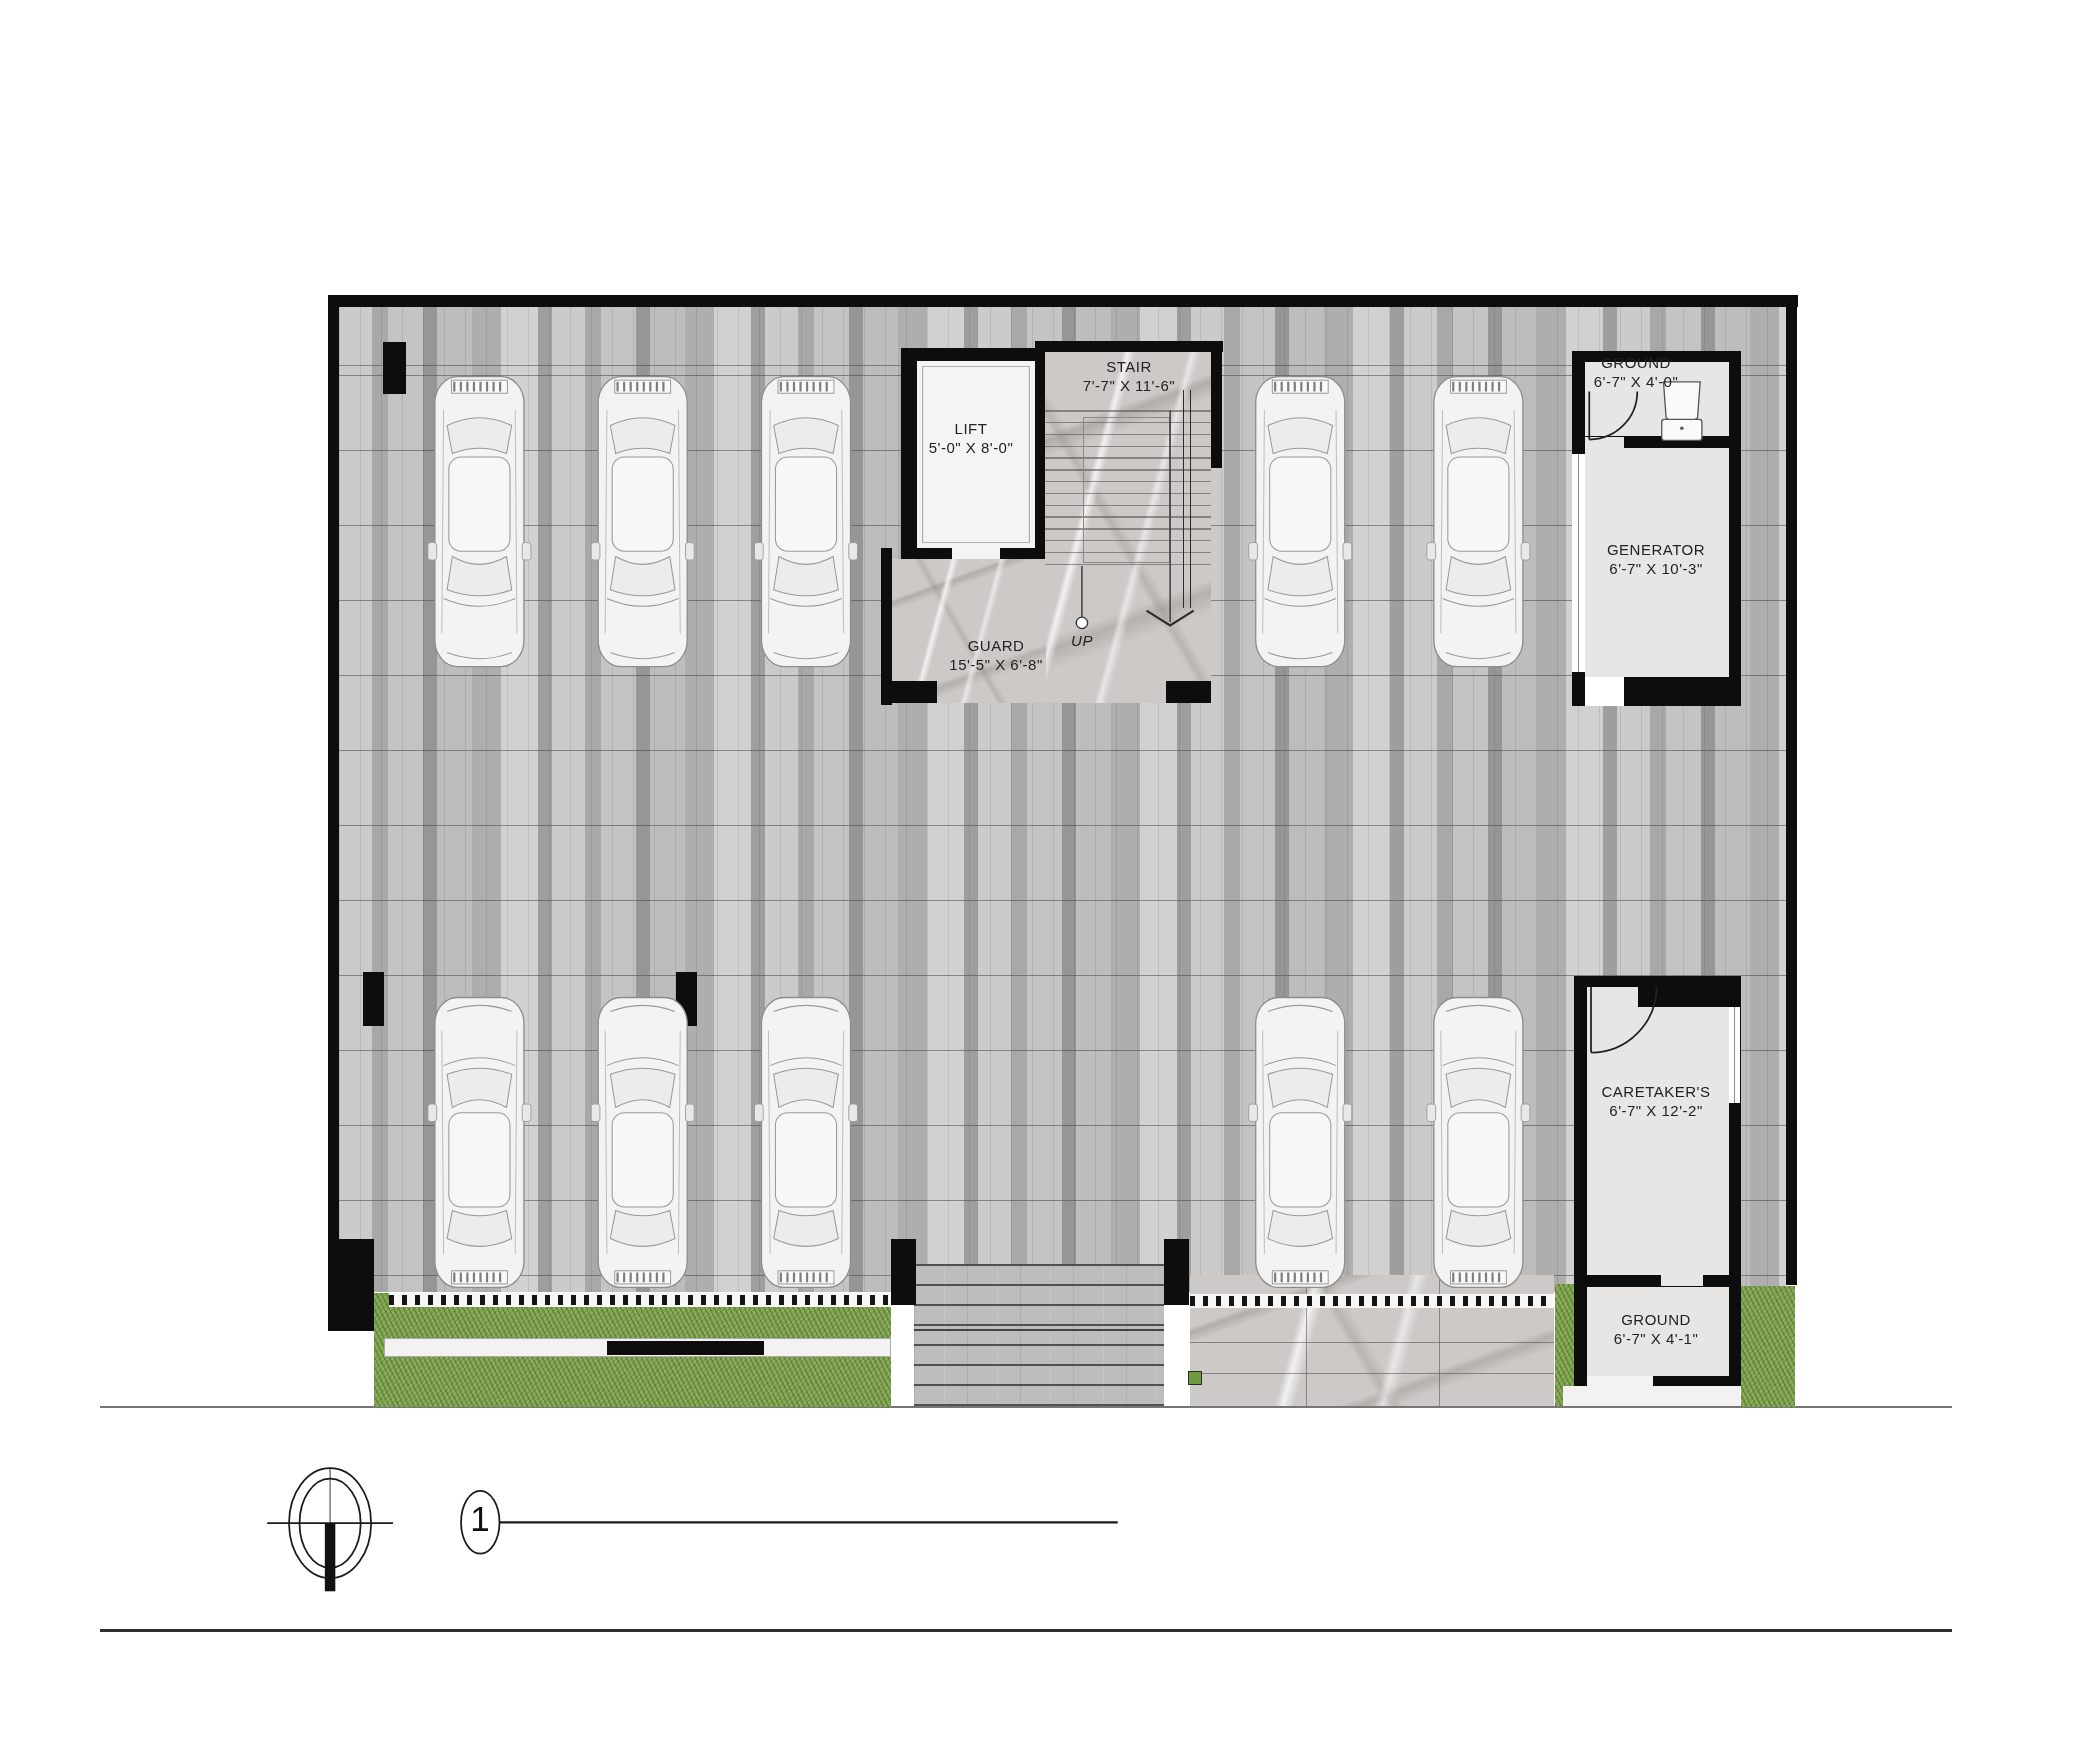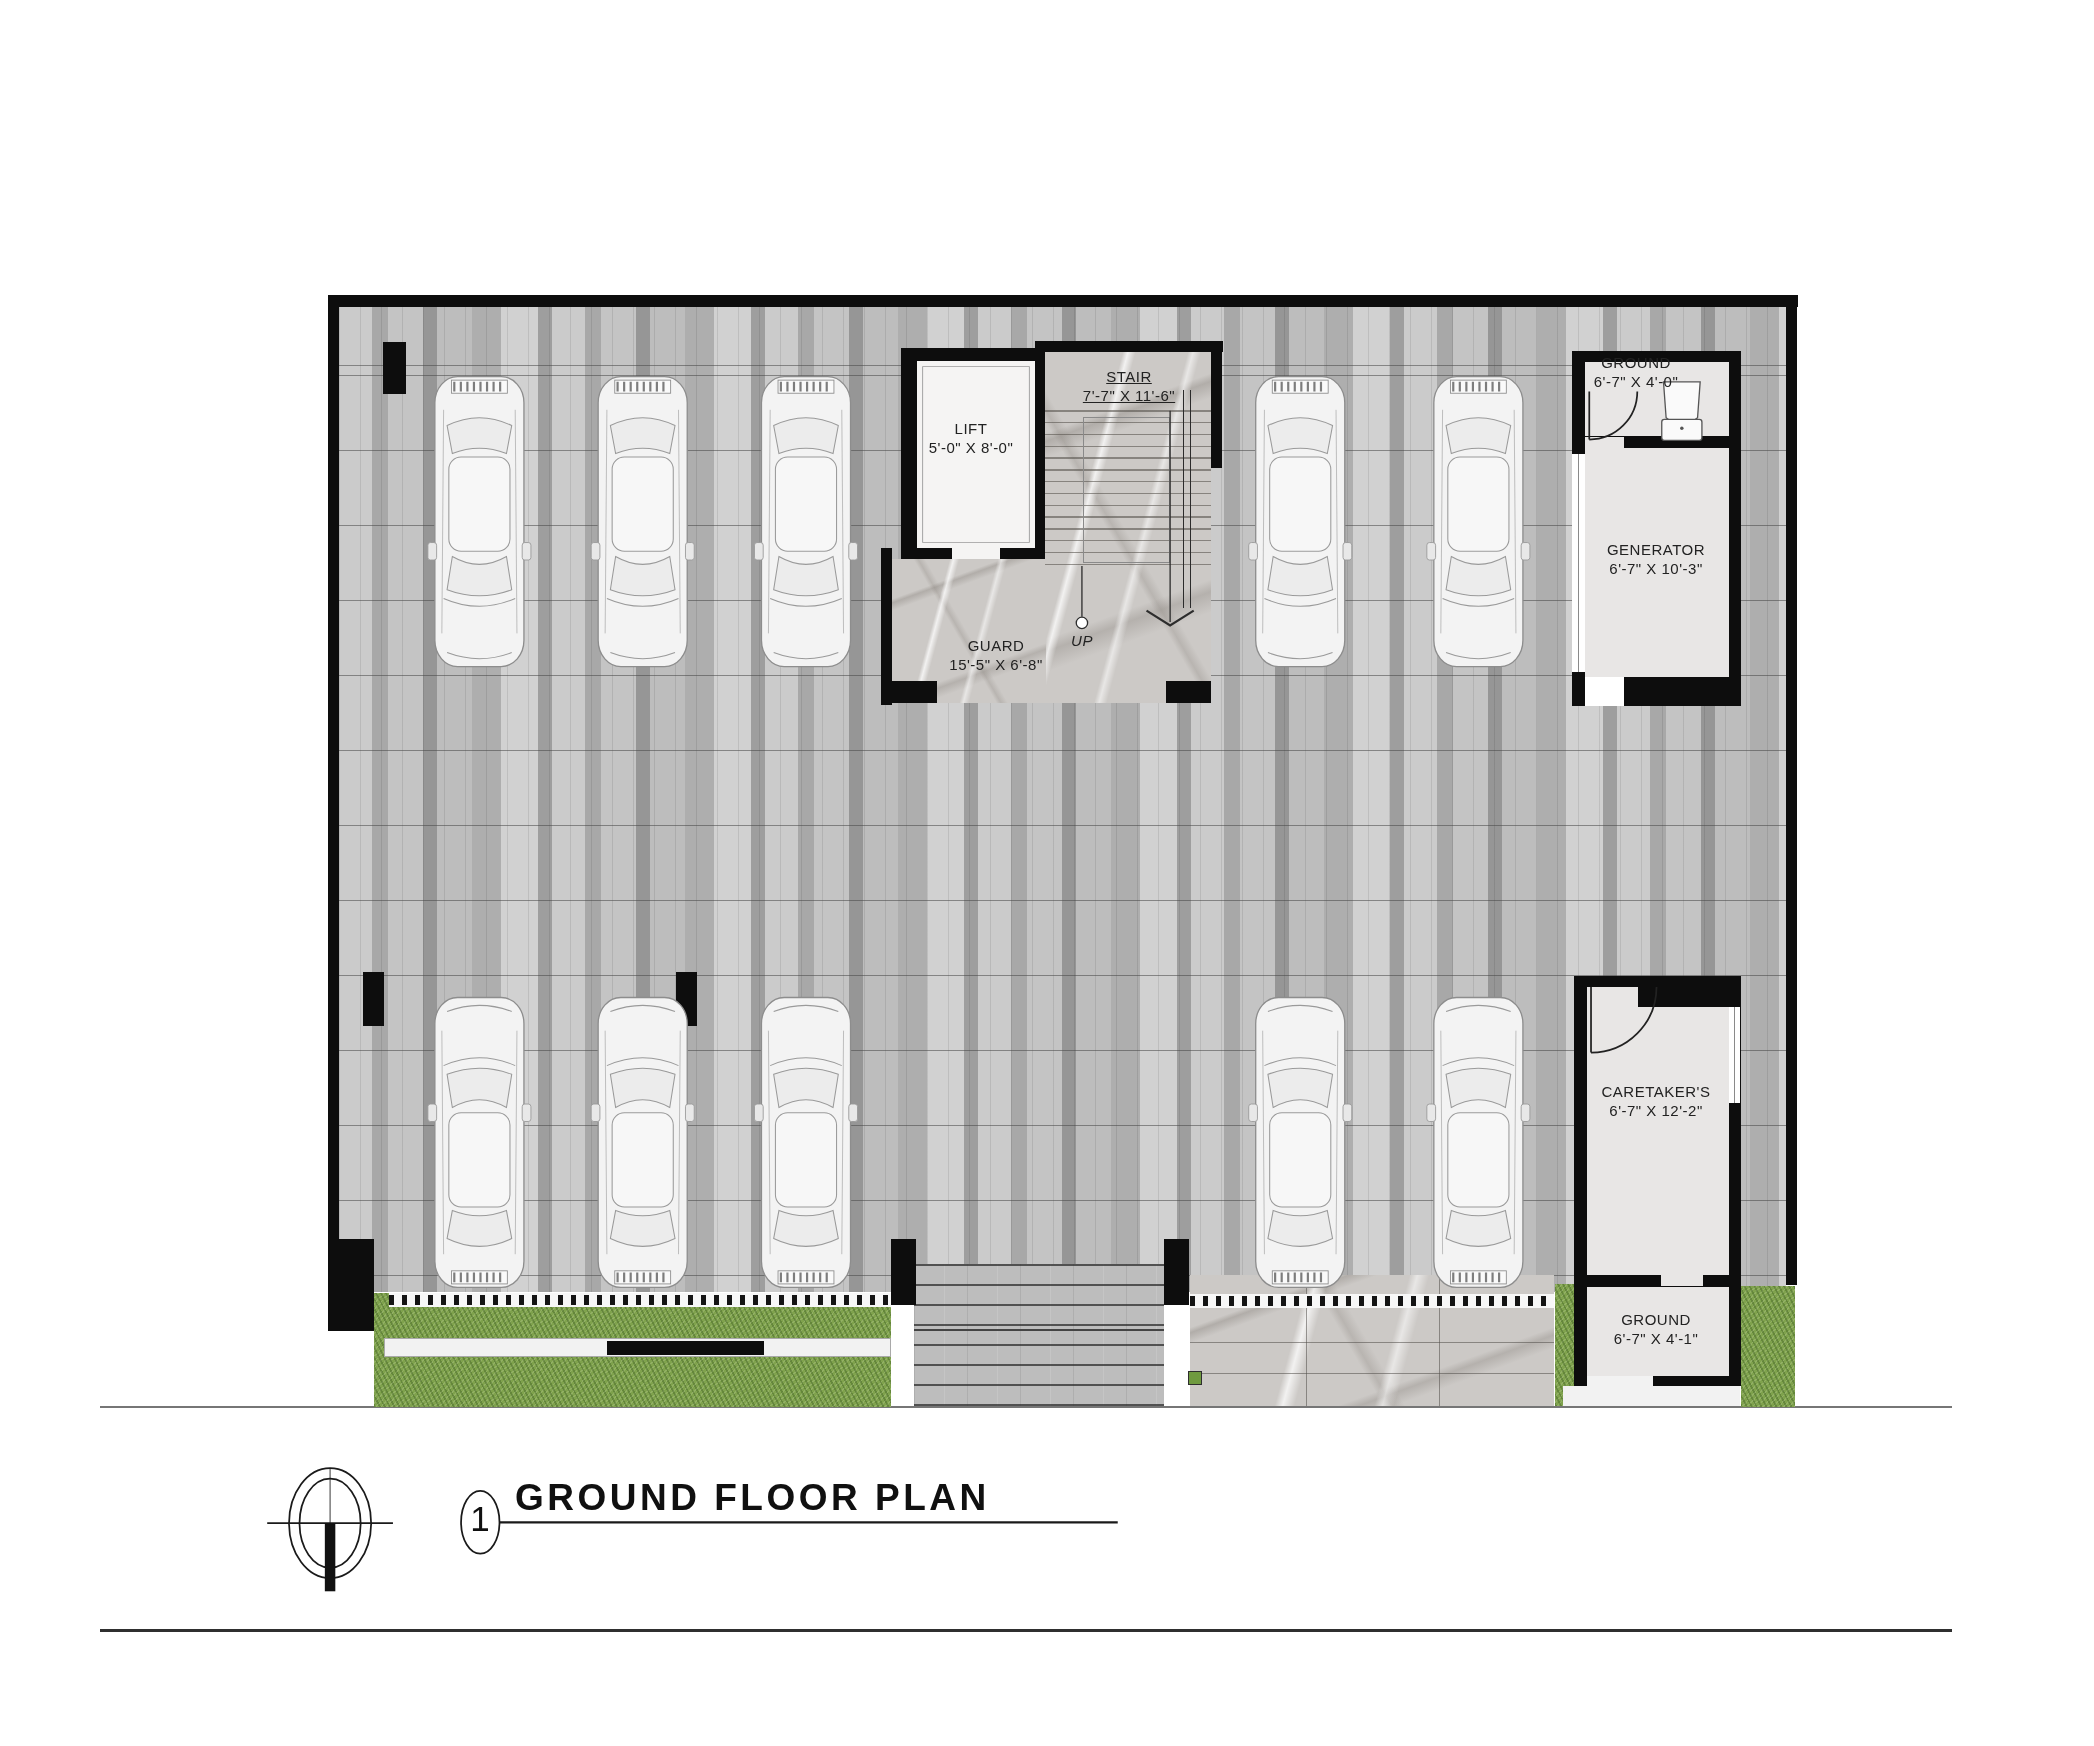--- a/index.html
+++ b/index.html
@@ -176,21 +176,21 @@
     <g stroke="#1a1a1a" fill="none">
       <ellipse cx="550" cy="1743" rx="22" ry="36" stroke-width="2"></ellipse>
       <line x1="572" y1="1743" x2="1280" y2="1743" stroke-width="2.5"></line>
     </g>
   </svg>
 
   <div class="rlabel" style="left:971px;top:419px;">
     <div>LIFT</div>
     <div>5'-0" X 8'-0"</div>
   </div>
-  <div class="rlabel" style="left:1129px;top:367px;text-decoration:underline;">
+  <div class="rlabel" style="left:1129px;top:357px;">
     <div>STAIR</div>
     <div>7'-7" X 11'-6"</div>
   </div>
   <div class="rlabel" style="left:996px;top:636px;">
     <div>GUARD</div>
     <div>15'-5" X 6'-8"</div>
   </div>
   <div class="rlabel" style="left:1082px;top:631px;font-style:italic;">
     <div>UP</div>
   </div>
@@ -205,16 +205,15 @@
   <div class="rlabel" style="left:1656px;top:1082px;">
     <div>CARETAKER'S</div>
     <div>6'-7" X 12'-2"</div>
   </div>
   <div class="rlabel" style="left:1656px;top:1310px;">
     <div>GROUND</div>
     <div>6'-7" X 4'-1"</div>
   </div>
 
   <div id="sheet-number" style="left:461px;top:1499px;">1</div>
-  <div id="sheet-title" style="left:515px;top:1477px;">GROUND FLOOR PLAN</div>
 
 </div>
 
 
 </body></html>

